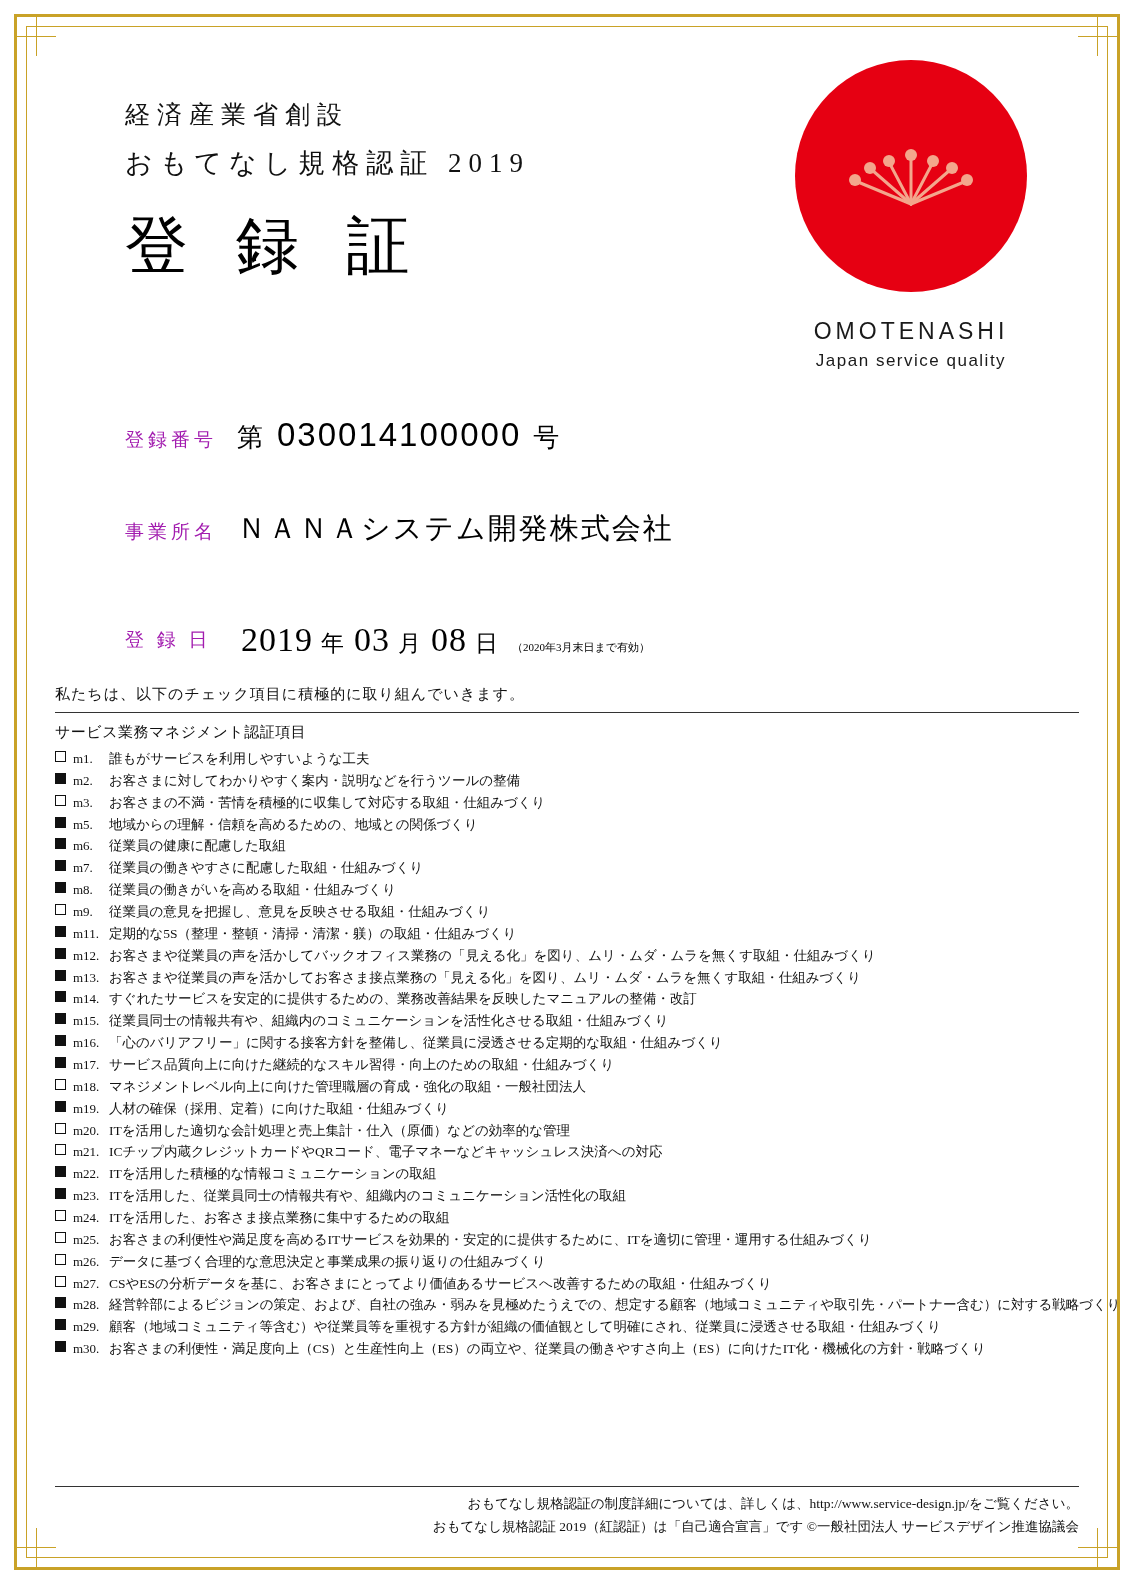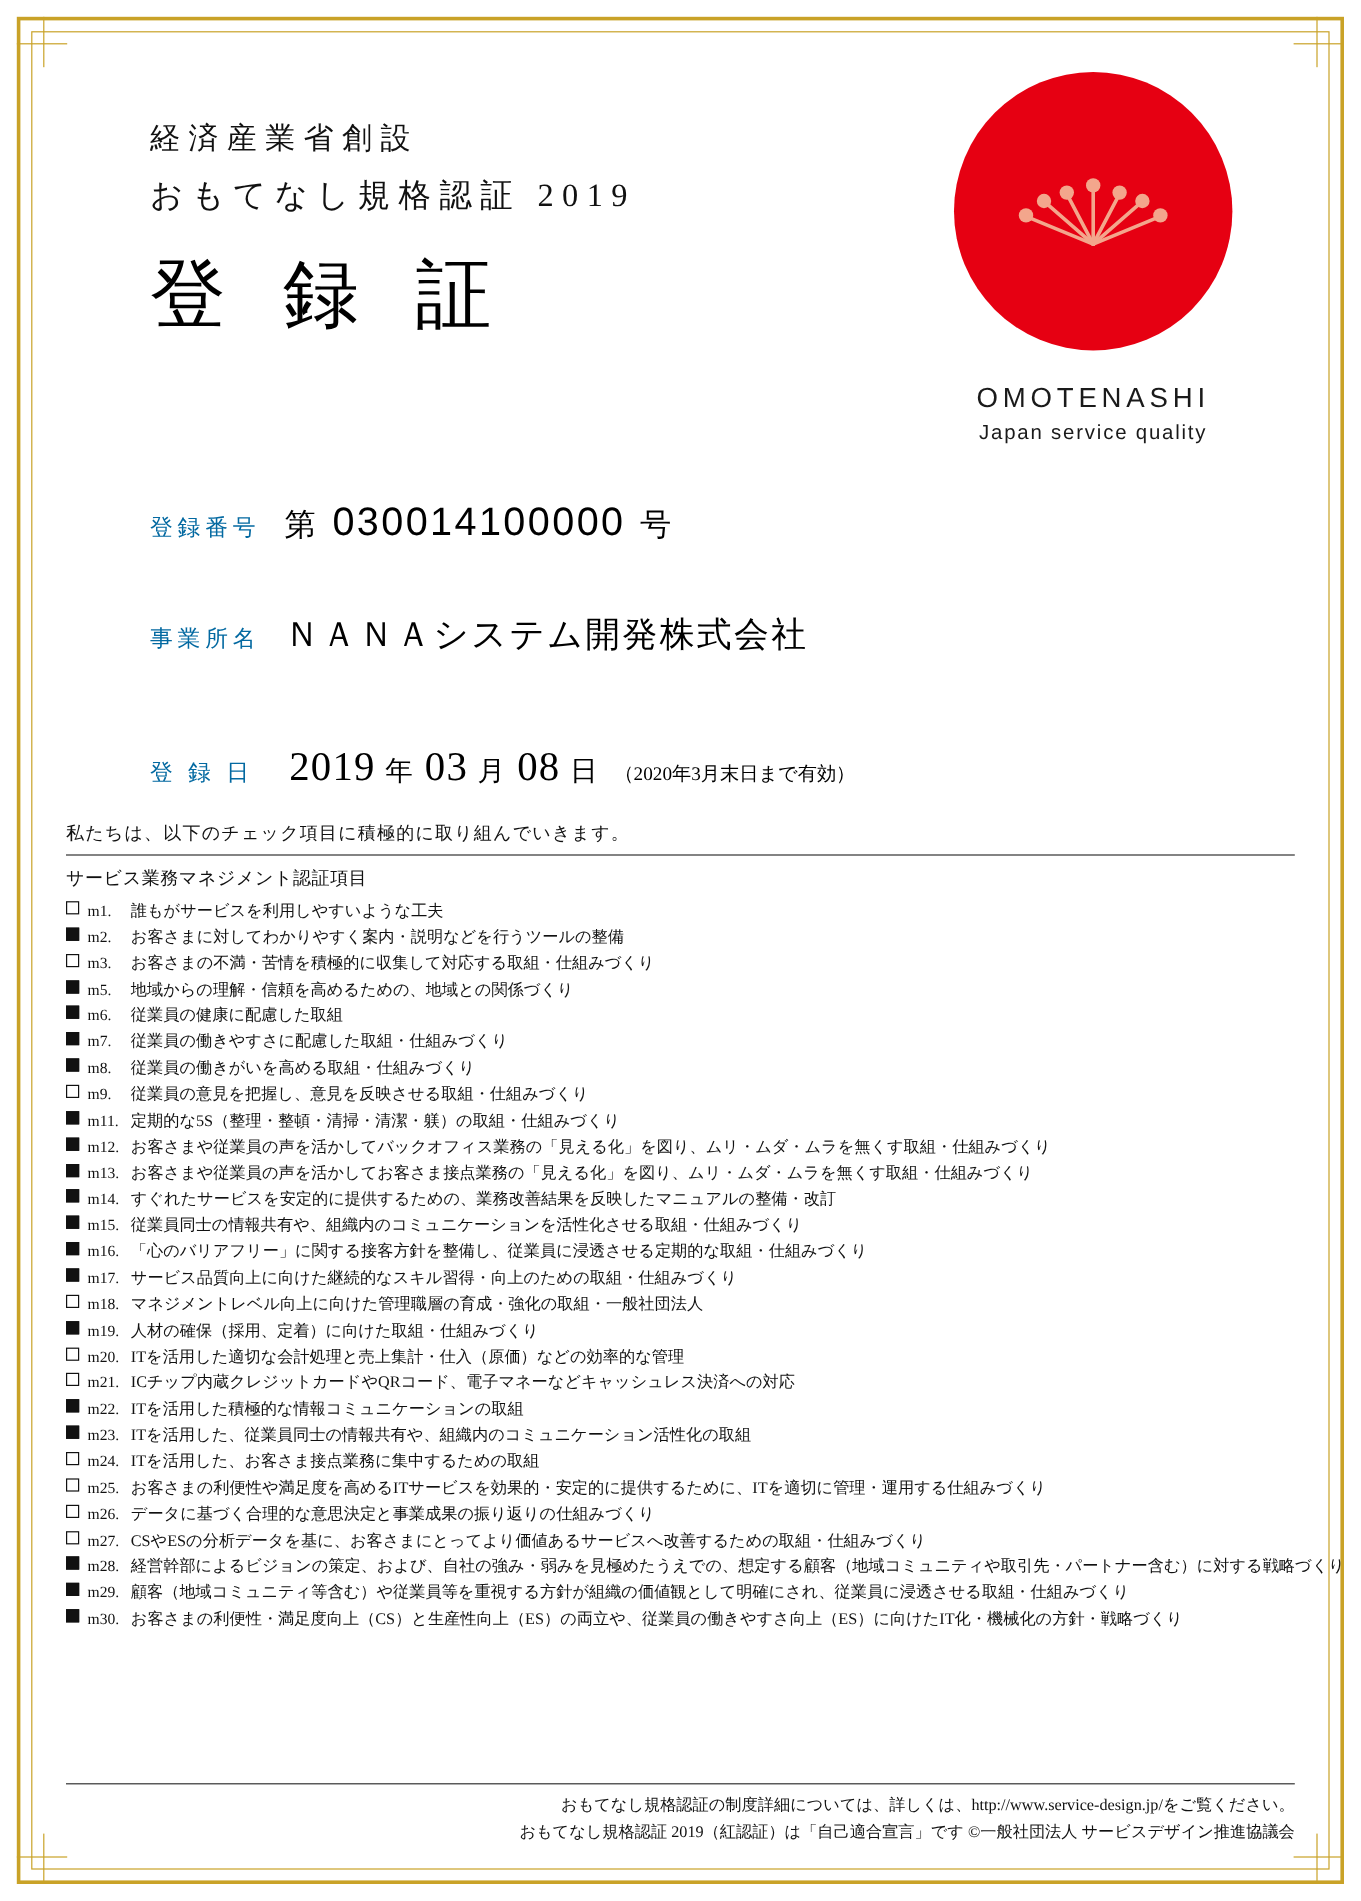--- a/index.html
+++ b/index.html
@@ -141,21 +141,21 @@
   .field-row {
     display: flex;
     align-items: baseline;
     margin-bottom: 54px;
   }
   .field-label {
     font-size: 19px;
     letter-spacing: 4px;
     width: 112px;
     flex: 0 0 112px;
-    color: #0369a1;
+    color: #a21caf;
   }
   .field-value {
     font-size: 28px;
     letter-spacing: 2px;
     color: #000;
   }
   .reg-no .field-value {
     font-size: 26px;
   }
   .reg-no .num {
@@ -164,33 +164,34 @@
     margin: 0 12px;
     font-family: Liberation Sans, sans-serif;
   }
   .office .field-value {
     font-size: 29px;
     letter-spacing: 2px;
   }
   .date-row {
     margin-top: 72px;
     margin-bottom: 23px;
+    align-items: center;
   }
   .date-row .field-value { font-size: 22px; }
   .date-row .dnum {
     font-size: 34px;
     letter-spacing: 1px;
     margin: 0 4px;
   }
   .date-row .dunit {
     font-size: 23px;
     margin: 0 4px 0 4px;
   }
   .date-note {
-    font-size: 16px;
+    font-size: 11px;
     letter-spacing: 0px;
     margin-left: 8px;
   }
 
   
   .intro {
     font-size: 15px;
     letter-spacing: 1px;
     color: #111;
     margin-top: 26px;

